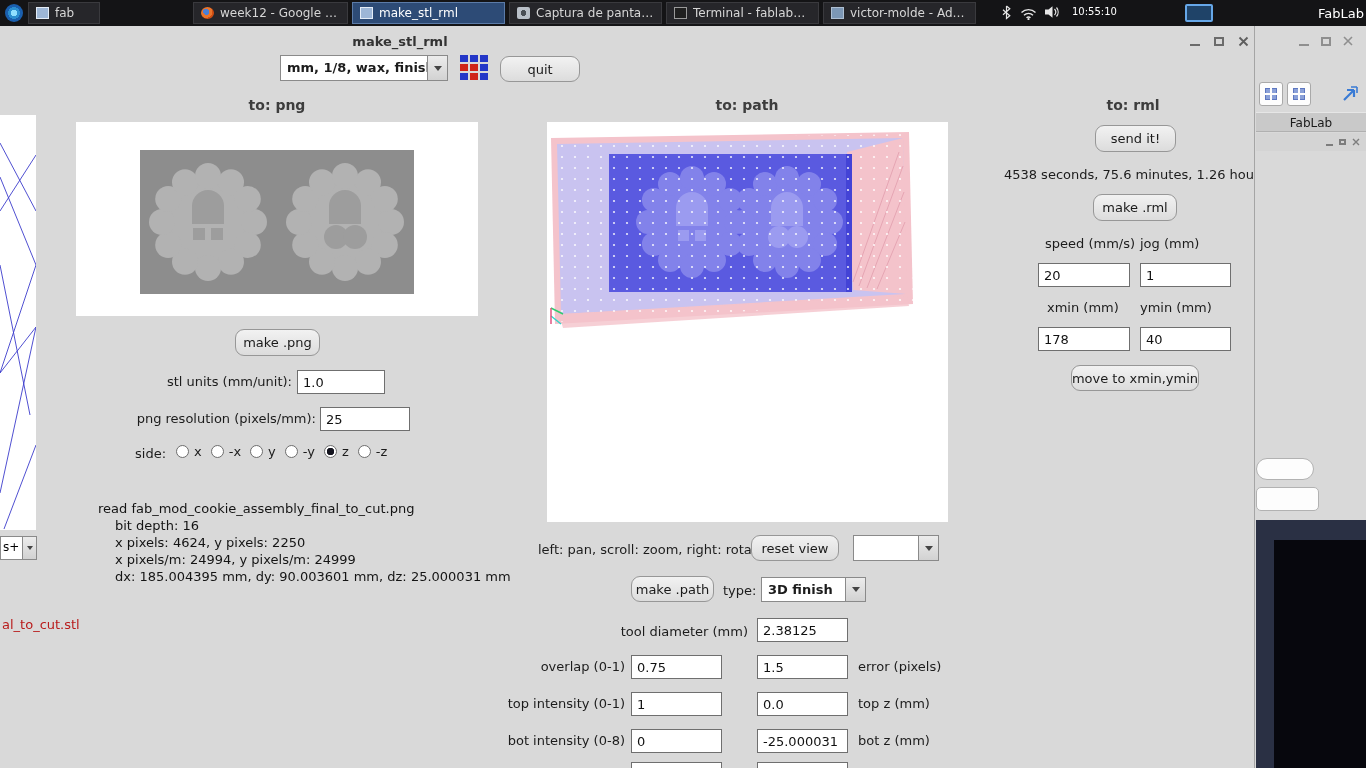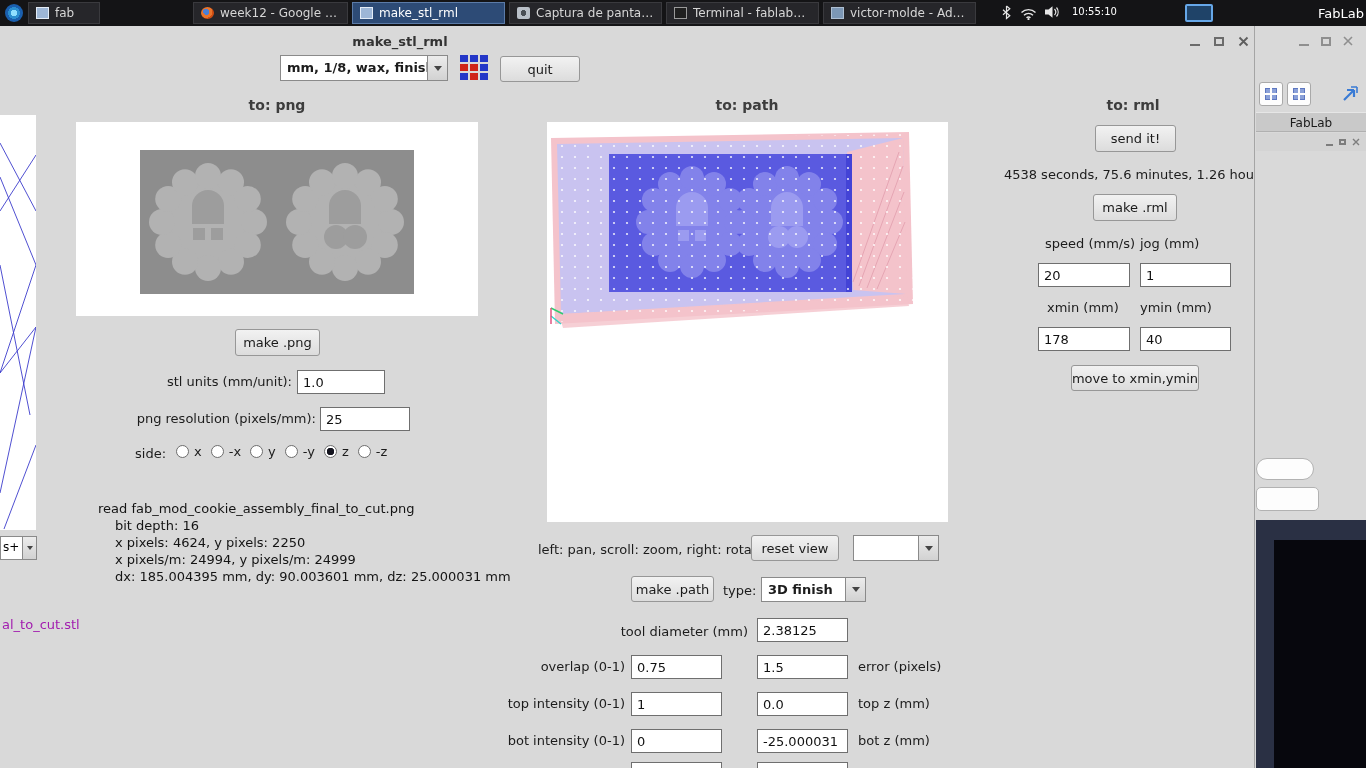--- a/index.html
+++ b/index.html
@@ -31,21 +31,21 @@
   
   .main-win { position:absolute; left:36px; top:26px; width:1219px; height:742px;
               background:#d9d9d9; border-right:1px solid #a5a5a5; overflow:hidden; font-size:13px; color:#1c1c1c; }
   .win-title { position:absolute; left:294px; top:8px; width:140px; text-align:center;
                font-weight:bold; font-size:13px; color:#333; }
   .wbtn { position:absolute; top:6px; width:18px; height:18px; display:flex; align-items:center; justify-content:center; }
   .sh-min { width:10px; height:10px; border-bottom:2px solid #6b6b6b; }
   .sh-max { width:10px; height:9px; border:2px solid #6b6b6b; }
 
   .btn { position:absolute; background:linear-gradient(#f2f2f2,#dcdcdc); border:1px solid #979797;
-         border-radius:3px; font-size:13px; color:#1a1a1a; display:flex; align-items:center;
+         border-radius:9px; font-size:13px; color:#1a1a1a; display:flex; align-items:center;
          justify-content:center; font-family:inherit; white-space:nowrap; }
   .entry { position:absolute; background:#fff; border:1px solid #6f6f6f; font-size:13px;
            padding:2px 5px; color:#111; font-family:inherit; }
   .lbl { position:absolute; font-size:13px; color:#1c1c1c; white-space:nowrap; }
   .lbl.r { text-align:right; }
   .col-header { position:absolute; font-weight:bold; font-size:14px; color:#3d3d3d; white-space:nowrap; }
   .canvas { position:absolute; background:#fff; }
 
   .combo { position:absolute; display:flex; height:26px; }
   .combo-field { flex:1; background:#fff; border:1px solid #8a8a8a; border-right:none;
@@ -67,21 +67,21 @@
 
   .info-line { position:absolute; font-size:13px; color:#141414; white-space:nowrap; }
 
   
   .left-frag { position:absolute; left:0; top:26px; width:36px; height:742px; z-index:5; }
   .mesh-canvas { position:absolute; left:0; top:89px; width:36px; height:415px; background:#fff; }
   .mini-combo { position:absolute; left:0; top:510px; width:37px; height:24px; display:flex; }
   .mini-combo .f { flex:1; background:#fff; border:1px solid #8a8a8a; border-right:none; font-size:12px; padding:3px 2px; }
   .mini-combo .a { width:15px; background:linear-gradient(#ececec,#d2d2d2); border:1px solid #8a8a8a;
                    display:flex; align-items:center; justify-content:center; }
-  .frag-filename { position:absolute; left:2px; top:591px; font-size:13px; color:#a21caf; white-space:nowrap; }
+  .frag-filename { position:absolute; left:2px; top:591px; font-size:13px; color:#b91c1c; white-space:nowrap; }
 
   .right-frag { position:absolute; left:1256px; top:26px; width:110px; height:742px; background:#d9d9d9; z-index:4; }
   .rf-ctl { position:absolute; display:flex; align-items:center; justify-content:center; }
   .rf-btn { position:absolute; top:56px; width:24px; height:24px; background:#fdfdfd;
             border:1px solid #a9a9a9; border-radius:3px; display:flex; align-items:center; justify-content:center; }
   .grid-glyph { width:12px; height:12px;
                 background:conic-gradient(from 0deg, transparent 0), linear-gradient(#7a8fd0,#7a8fd0);
                 background:linear-gradient(#8aa0d8,#8aa0d8); border:1px solid #5d77c0; position:relative; }
   .grid-glyph::after { content:""; position:absolute; left:4px; top:-1px; width:2px; height:12px; background:#fdfdfd; }
   .grid-glyph::before { content:""; position:absolute; left:-1px; top:4px; width:12px; height:2px; background:#fdfdfd; }
@@ -344,21 +344,21 @@
     <div class="lbl r" style="left:400px;top:633px;width:189px">overlap (0-1)</div>
     <input class="entry" style="left: 595px; top: 629px; width: 91px; height: 24px;" readonly="" value="0.75">
     <input class="entry" style="left: 721px; top: 629px; width: 91px; height: 24px;" readonly="" value="1.5">
     <div class="lbl" style="left:822px;top:633px">error (pixels)</div>
 
     <div class="lbl r" style="left:400px;top:670px;width:189px">top intensity (0-1)</div>
     <input class="entry" style="left: 595px; top: 666px; width: 91px; height: 24px;" readonly="" value="1">
     <input class="entry" style="left: 721px; top: 666px; width: 91px; height: 24px;" readonly="" value="0.0">
     <div class="lbl" style="left:822px;top:670px">top z (mm)</div>
 
-    <div class="lbl r" style="left:400px;top:707px;width:189px">bot intensity (0-1)</div>
+    <div class="lbl r" style="left:400px;top:707px;width:189px">bot intensity (0-8)</div>
     <input class="entry" style="left: 595px; top: 703px; width: 91px; height: 24px;" readonly="" value="0">
     <input class="entry" style="left: 721px; top: 703px; width: 91px; height: 24px;" readonly="" value="-25.000031">
     <div class="lbl" style="left:822px;top:707px">bot z (mm)</div>
 
     <input class="entry" style="left: 595px; top: 736px; width: 91px; height: 24px;" readonly="">
     <input class="entry" style="left: 721px; top: 736px; width: 91px; height: 24px;" readonly="">
 
     <button class="btn" style="left:1059px;top:99px;width:81px;height:27px;font-weight:normal">send it!</button>
     <div class="lbl" style="left:958px;top:141px;width:282px;text-align:center">4538 seconds, 75.6 minutes, 1.26 hours</div>
     <button class="btn" style="left:1057px;top:168px;width:84px;height:27px">make .rml</button>

